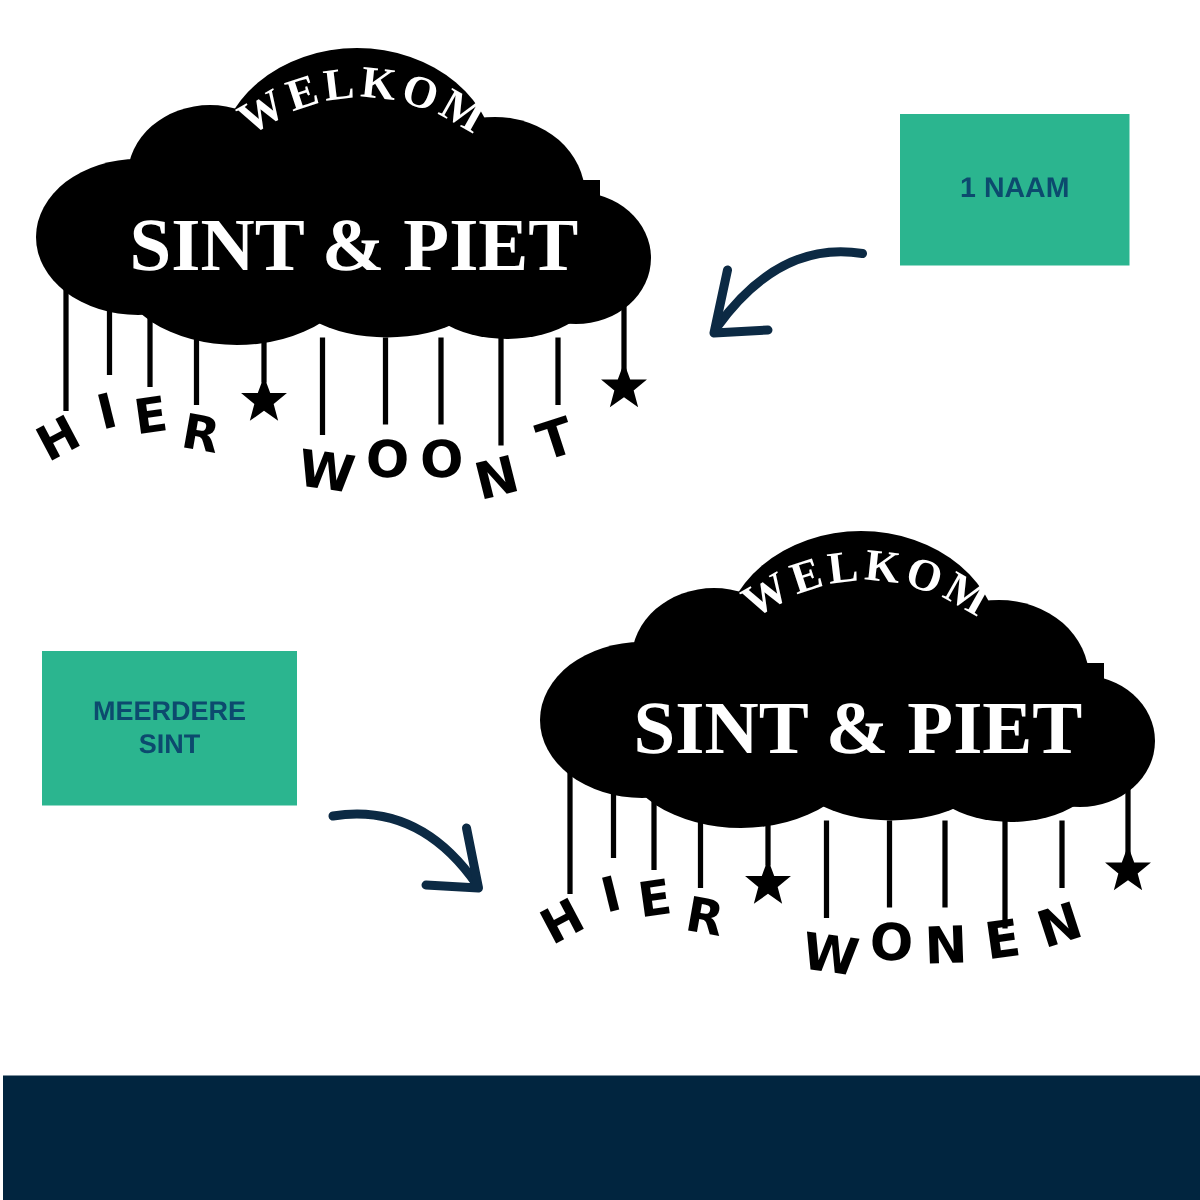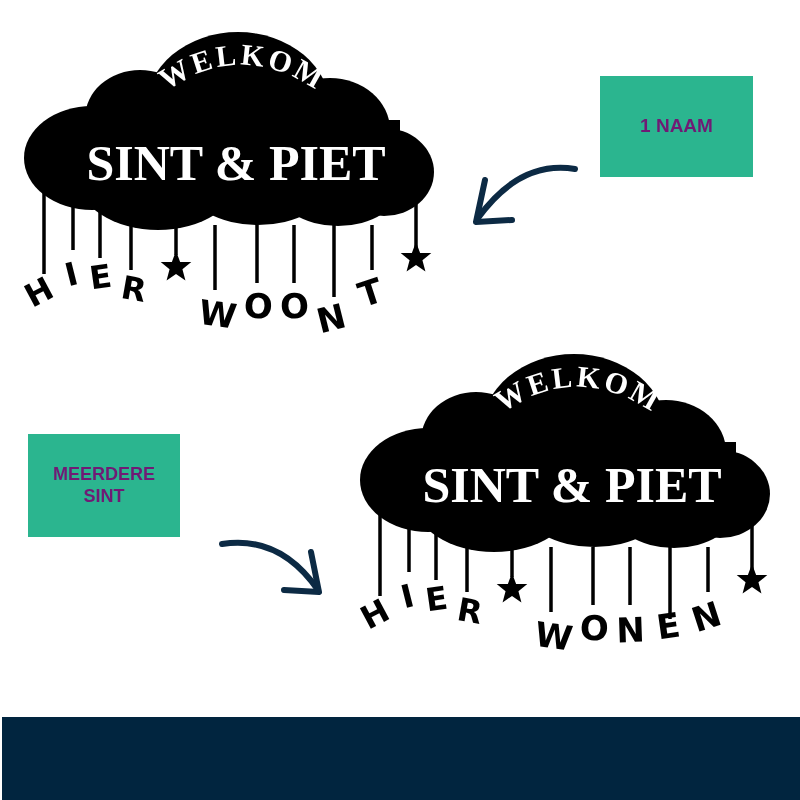--- a/index.html
+++ b/index.html
@@ -1,20 +1,20 @@
 <!DOCTYPE html>
 <html><head>
 <meta charset="utf-8">
 <style>
   html, body { margin: 0; padding: 0; }
   body { width: 800px; height: 800px; background: #ffffff; position: relative; overflow: hidden; font-family: "Liberation Sans", sans-serif; }
   .canvas { position: absolute; left: 0; top: 0; width: 800px; height: 800px; }
-  .label-box { position: absolute; background: #2bb58f; color: #701a75; font-family: "Liberation Sans", sans-serif; font-weight: bold; display: flex; align-items: center; justify-content: center; text-align: center; line-height: 1.2; }
+  .label-box { position: absolute; background: #2bb58f; color: #0c4a6e; font-family: "Liberation Sans", sans-serif; font-weight: bold; display: flex; align-items: center; justify-content: center; text-align: center; line-height: 1.2; }
   .label-1 { left: 600px; top: 76px; width: 153px; height: 101px; font-size: 19px; }
-  .label-2 { left: 28px; top: 434px; width: 152px; height: 103px; font-size: 18px; }
+  .label-2 { left: 28px; top: 434px; width: 170px; height: 103px; font-size: 18px; }
   .label-2 span { display: block; }
   .footer-band { position: absolute; left: 2px; top: 717px; width: 798px; height: 83px; background: #01253f; }
   svg text.serif { font-family: "Liberation Serif", serif; font-weight: bold; }
   svg text.sans { font-family: "DejaVu Sans", sans-serif; font-weight: bold; }
 </style>
 </head>
 <body>
 
 <svg class="canvas" viewBox="0 0 800 800" width="800" height="800" xmlns="http://www.w3.org/2000/svg">
   <defs>

